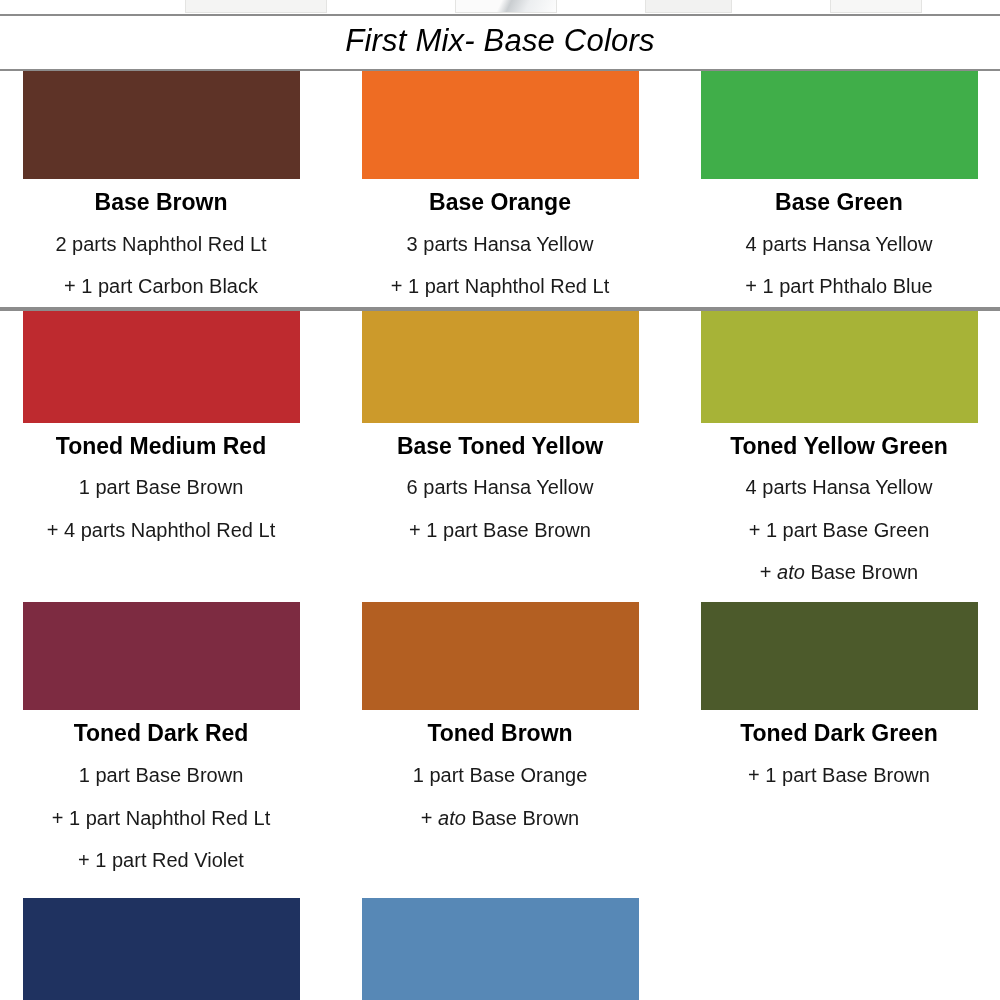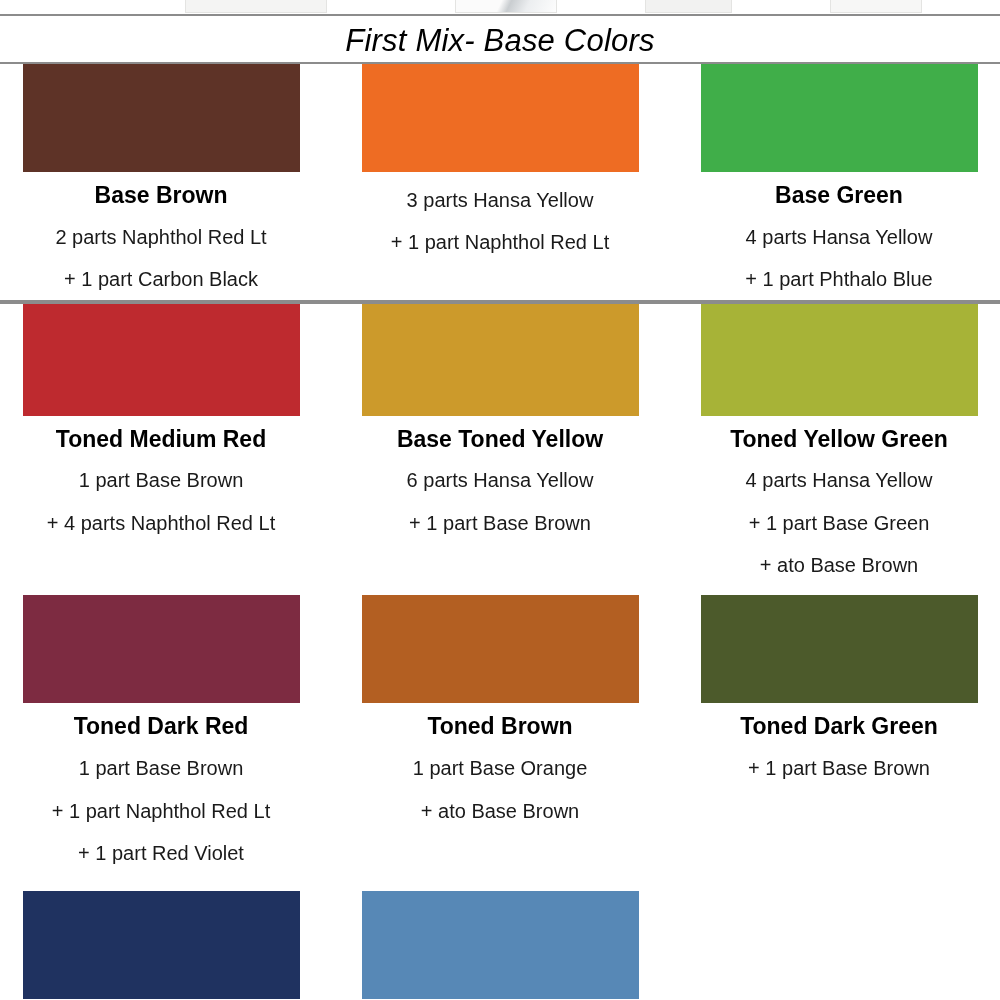--- a/index.html
+++ b/index.html
@@ -48,21 +48,21 @@
   }
 
   
   .section-head {
     text-align: center;
     font-style: italic;
     font-weight: 400;
     font-size: 31px;
     letter-spacing: 0.2px;
     color: #000000;
-    padding: 7px 0 3px 0;
+    padding: 7px 0 10px 0;
   }
 
   
   .grid {
     display: grid;
     grid-template-columns: repeat(3, 1fr);
     column-gap: 17px;
   }
   .cell {
     padding: 0 0 6px 0;
@@ -89,20 +89,21 @@
   }
   .recipe {
     font-size: 20px;
     font-weight: 400;
     color: #1a1a1a;
     line-height: 1.42;
     margin-top: 14px;
     white-space: nowrap;
   }
   .recipe .ato {
+    font-style: italic;
   }
 
   .row-gap { height: 10px; }
 
   
   .clipped-row .cell { padding-bottom: 0; margin-top: 8px; }
 </style>
 </head>
 <body>
 
@@ -127,20 +128,21 @@
       </div>
       <div class="cell-title">Base Brown</div>
       <div class="recipe">2 parts Naphthol Red Lt</div>
       <div class="recipe">+ 1 part Carbon Black</div>
     </div>
 
     <div class="cell">
       <div class="swatch-wrap">
         <div class="swatch" style="background:#EE6C23"></div>
       </div>
+      <div class="cell-title">Base Orange</div>
       <div class="recipe">3 parts Hansa Yellow</div>
       <div class="recipe">+ 1 part Naphthol Red Lt</div>
     </div>
 
     <div class="cell">
       <div class="swatch-wrap">
         <div class="swatch" style="background:#40AE49"></div>
       </div>
       <div class="cell-title">Base Green</div>
       <div class="recipe">4 parts Hansa Yellow</div>

